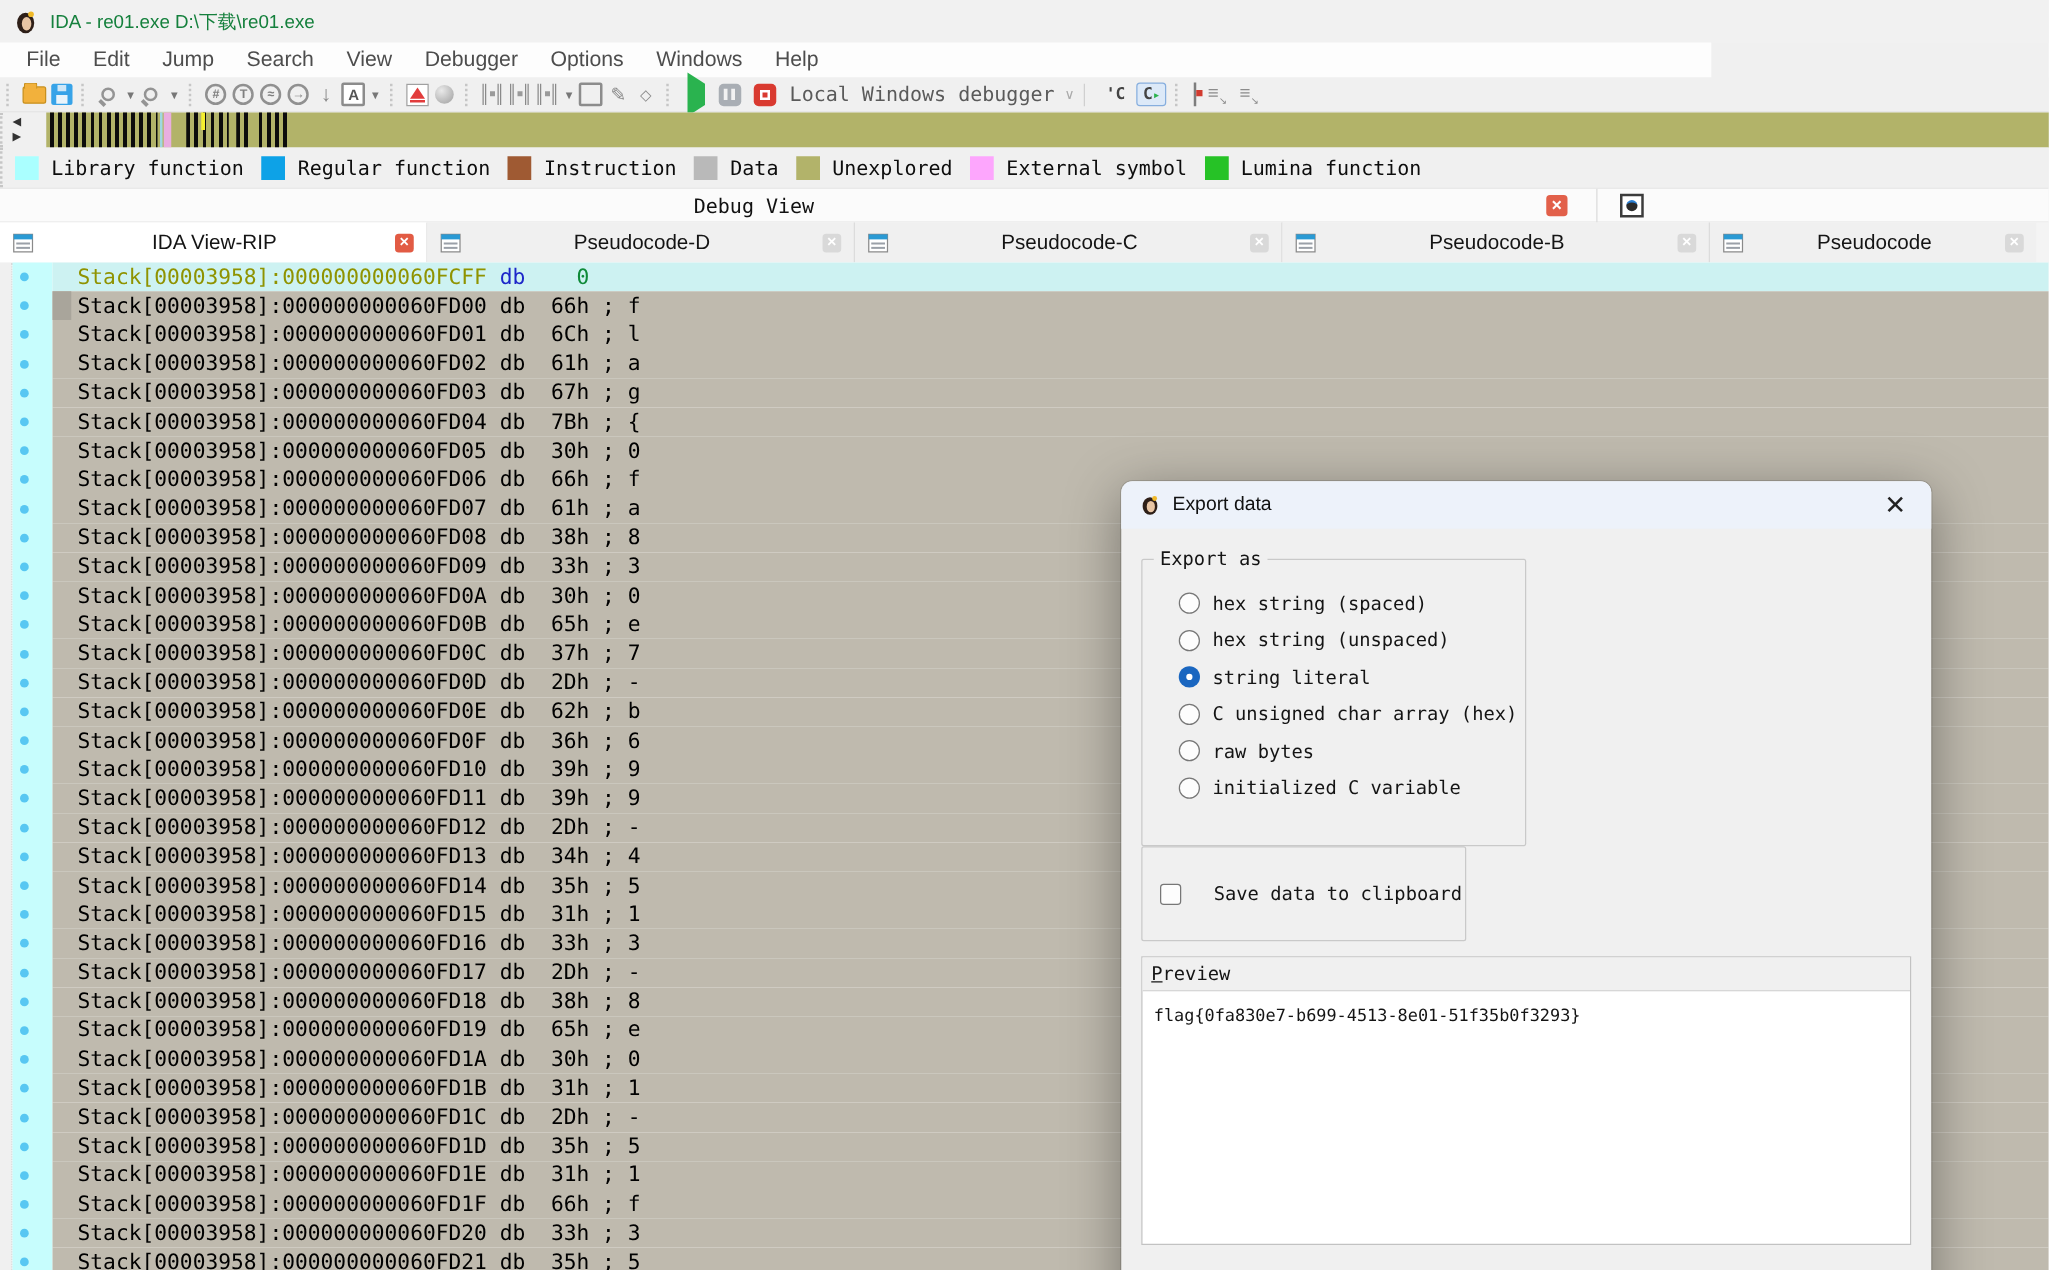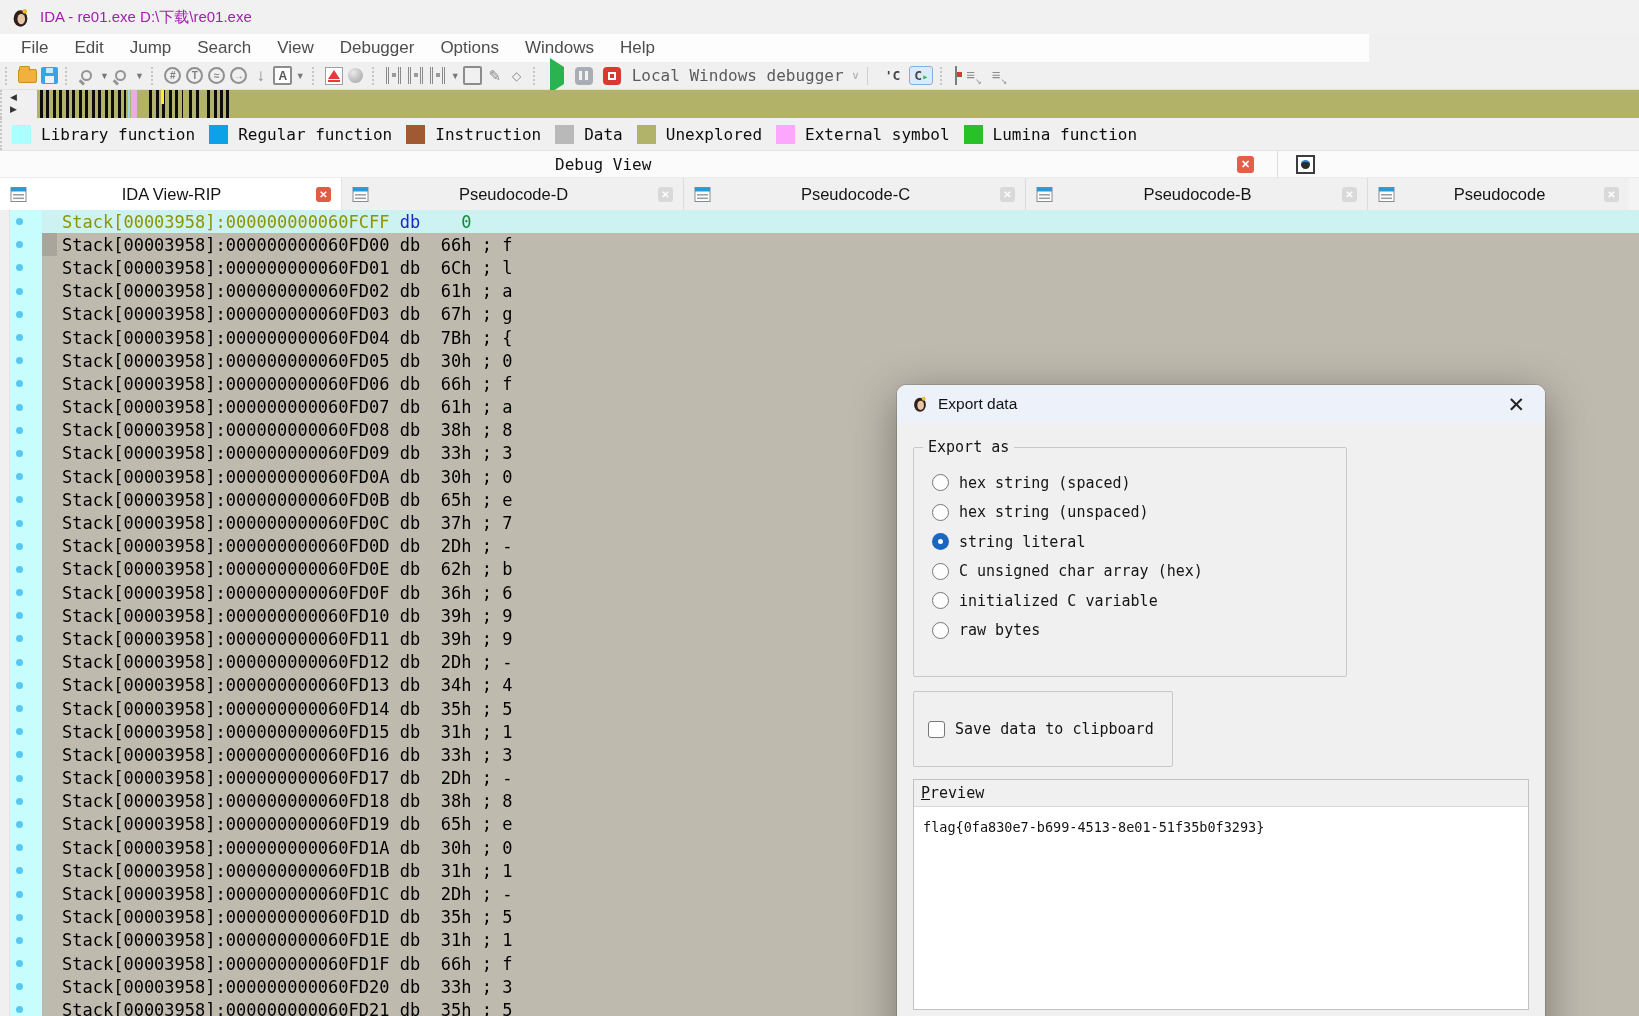--- a/index.html
+++ b/index.html
@@ -2,21 +2,21 @@
 <html><head>
 <meta charset="utf-8">
 <style>
   *{box-sizing:border-box;margin:0;padding:0}
   html,body{width:1639px;height:1016px;overflow:hidden}
   body{position:relative;background:#f0f0f0;font-family:"Liberation Sans",sans-serif;-webkit-font-smoothing:antialiased}
   .abs{position:absolute}
 
   
   #titlebar{left:0;top:0;width:1639px;height:34px;background:#f1f1f1;display:flex;align-items:center;padding-left:10px;gap:9px}
-  #titlebar .ttl{font-size:15px;color:#a21caf}
+  #titlebar .ttl{font-size:15px;color:#15803d}
   .ida-icon{width:21px;height:21px;display:inline-block;flex:0 0 auto}
 
   
   #menubar{left:0;top:34px;width:1369px;height:28px;background:#fdfdfd;display:flex;align-items:center;padding-left:8px}
   #menubar .mi{font-size:17px;color:#4d4d4d;padding:2px 13px;cursor:default}
 
   
   #toolbar{left:0;top:62px;width:1639px;height:28px;background:#f0f0f0;display:flex;align-items:center;border-bottom:1px solid #e2e2e2}
   .tsep{width:4px;height:18px;border-left:2px dotted #c6c6c6;margin:0 7px 0 5px}
   .ti{height:22px;min-width:20px;display:flex;align-items:center;justify-content:center;color:#8a8a8a;font-size:14px;margin:0 1px}
@@ -97,27 +97,27 @@
   .row.anchor .rc::before{content:"";position:absolute;left:0;top:0;bottom:0;width:15px;background:#a9a59b}
 
   
   #dialog{left:897px;top:385px;width:648px;height:700px;background:#f0f0f0;border-radius:9px 9px 0 0;box-shadow:0 10px 45px rgba(0,0,0,.38),0 0 0 1px rgba(0,0,0,.12);z-index:5}
   #dlg-title{height:38px;background:#edf2fa;border-radius:9px 9px 0 0;display:flex;align-items:center;padding:0 14px;gap:9px}
   #dlg-title .dt{font-size:15.5px;color:#111}
   #dlg-close{margin-left:auto;font-size:21px;color:#222;font-weight:300;padding:0 6px;line-height:1}
   #dlg-body{padding:14px 16px 0 16px}
   .groupbox{position:relative;border:1px solid #c9c9c9;border-radius:2px}
   .gb-label{position:absolute;top:-10px;left:9px;background:#f0f0f0;padding:0 5px;font-family:"DejaVu Sans Mono",monospace;font-size:15px;color:#141414}
-  #gb-export{width:434px;height:230px;margin-top:10px;padding:20px 0 0 18px}
+  #gb-export{width:308px;height:230px;margin-top:10px;padding:20px 0 0 29px}
   .opt{display:flex;align-items:center;height:29.5px;gap:10px}
   .radio{width:17px;height:17px;border-radius:50%;border:1.5px solid #777;background:#fdfdfd;flex:0 0 auto;position:relative}
   .radio.sel{border:none;background:#1a66c0}
   .radio.sel::after{content:"";position:absolute;left:6px;top:6px;width:5px;height:5px;border-radius:50%;background:#fff}
   .opt .olabel{font-family:"DejaVu Sans Mono",monospace;font-size:15px;color:#141414}
-  #gb-clip{width:260px;height:76px;margin-top:14px;display:flex;align-items:center;padding-left:14px;gap:10px}
+  #gb-clip{width:260px;height:76px;display:flex;align-items:center;padding-left:14px;gap:26px}
   .checkbox{width:17px;height:17px;border-radius:3px;border:1.5px solid #777;background:#fdfdfd;flex:0 0 auto}
   #gb-clip .clabel{font-family:"DejaVu Sans Mono",monospace;font-size:15px;color:#141414}
   #preview-panel{margin-top:12px;width:616px;height:231px;border:1px solid #c2c2c2;background:#fff}
   #pv-head{height:27px;background:#f0f0f0;border-bottom:1px solid #d7d7d7;display:flex;align-items:center;padding-left:7px;font-family:"DejaVu Sans Mono",monospace;font-size:15px;color:#141414}
   #pv-head .mnem{text-decoration:underline}
   #pv-text{padding:12px 0 0 9px;font-family:"DejaVu Sans Mono",monospace;font-size:13.5px;color:#141414;white-space:pre}
 </style>
 </head>
 <body>
 
@@ -401,25 +401,25 @@
           <div class="opt">
             <span class="radio sel"></span>
             <span class="olabel">string literal</span>
           </div>
           <div class="opt">
             <span class="radio"></span>
             <span class="olabel">C unsigned char array (hex)</span>
           </div>
           <div class="opt">
             <span class="radio"></span>
+            <span class="olabel">raw bytes</span>
+          </div>
+          <div class="opt">
+            <span class="radio"></span>
             <span class="olabel">initialized C variable</span>
-          </div>
-          <div class="opt">
-            <span class="radio"></span>
-            <span class="olabel">raw bytes</span>
           </div>
         </div>
     </div>
     <div class="groupbox" id="gb-clip">
       <span class="checkbox"></span>
       <span class="clabel">Save data to clipboard</span>
     </div>
     <div id="preview-panel">
       <div id="pv-head">
           <span class="mnem">P</span>

